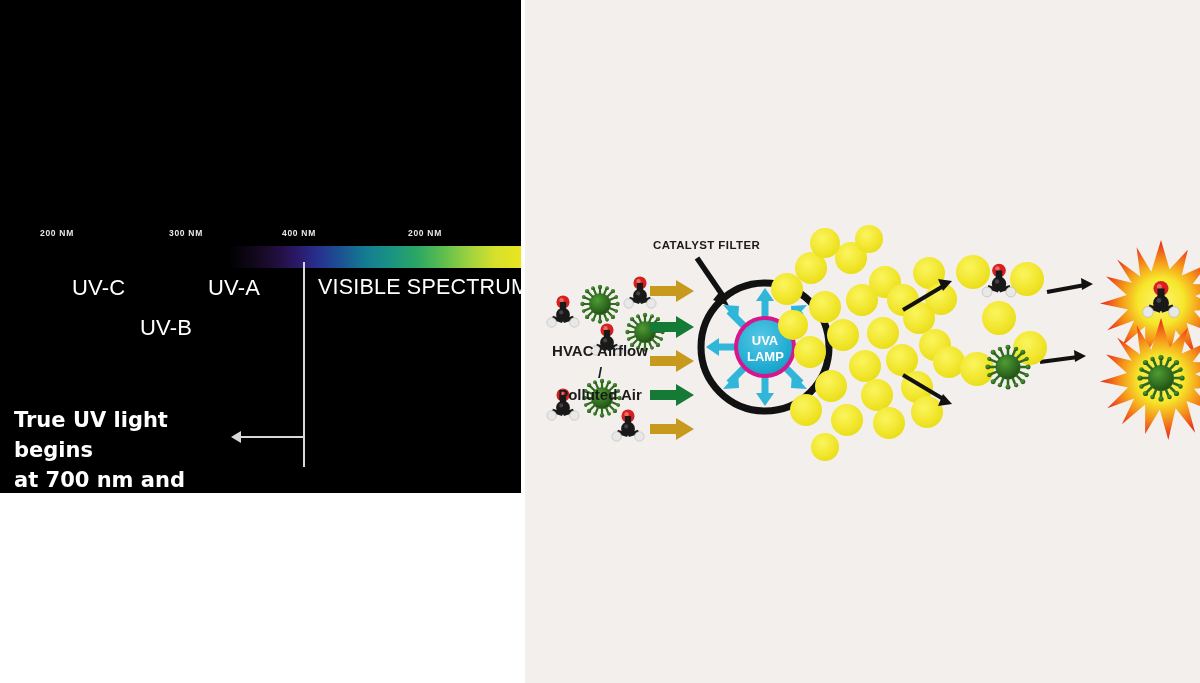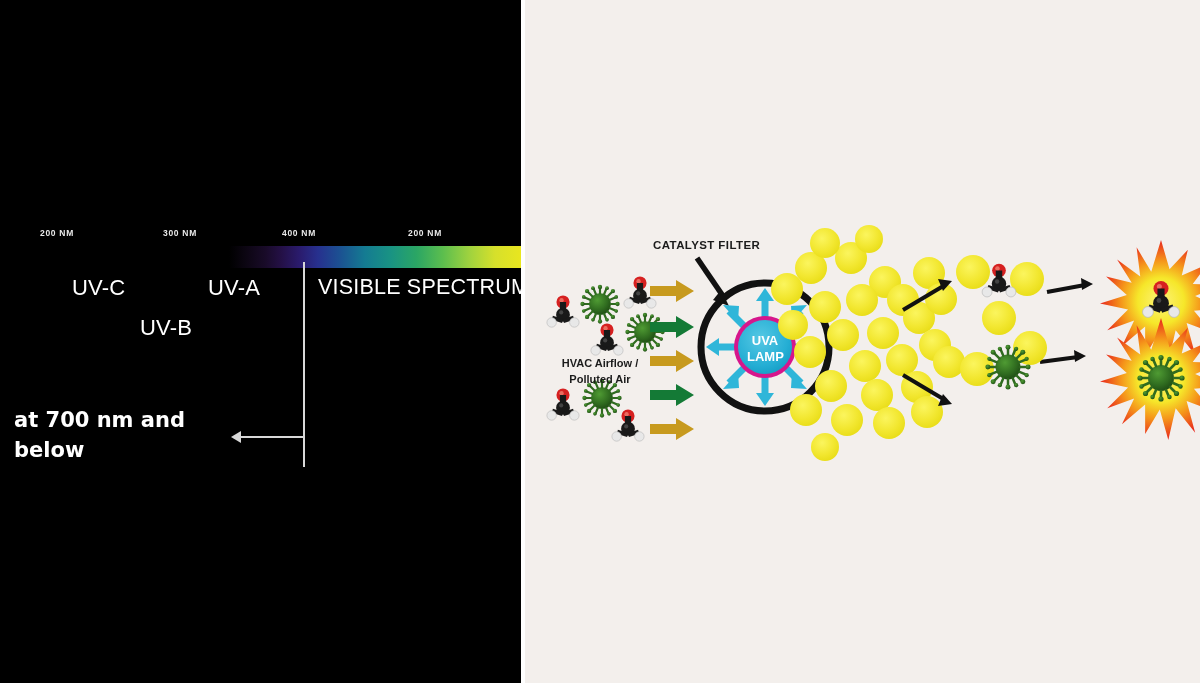--- a/index.html
+++ b/index.html
@@ -5,36 +5,36 @@
   html,body{margin:0;padding:0;}
   body{
     width:1200px;height:683px;overflow:hidden;
     font-family:"Liberation Sans", sans-serif;
     background:#ffffff;
   }
   .stage{position:relative;width:1200px;height:683px;overflow:hidden;}
 
   
   .left-panel{
-    position:absolute;left:0;top:0;width:521px;height:683px;
+    position:absolute;left:0;top:0;width:521px;height:493px;
     background:#000000;
   }
   .divider{
     position:absolute;left:521px;top:0;width:4px;height:683px;
     background:#ffffff;
   }
 
   .tick-row{position:absolute;left:0;top:228px;width:521px;height:16px;}
   .tick{
     position:absolute;top:0;
     color:#e9e9e9;font-size:8.5px;font-weight:700;
     letter-spacing:.7px;white-space:nowrap;
   }
   .tick.t200{left:40px;}
-  .tick.t300{left:163px;}
+  .tick.t300{left:169px;}
   .tick.t400{left:282px;}
   .tick.t500{left:408px;}
 
   .spectrum-bar{
     position:absolute;left:0;top:246px;width:521px;height:22px;
     background:linear-gradient(to right,
       #000000 0%,
       #000000 44%,
       #0d0614 47.5%,
       #190b29 51%,
@@ -89,21 +89,21 @@
   .right-panel{
     position:absolute;left:525px;top:0;width:746px;height:683px;
     background:#f3efec;
   }
 
   .lbl{
     position:absolute;color:#1b1b1b;font-weight:700;
     font-family:"Liberation Sans", sans-serif;white-space:nowrap;
   }
   .lbl-catalyst{left:128px;top:239px;font-size:11.5px;letter-spacing:.4px;}
-  .lbl-hvac{left:26px;top:356px;font-size:11px;width:98px;
+  .lbl-hvac{left:26px;top:340px;font-size:15px;width:98px;
     text-align:center;white-space:normal;line-height:1.45;}
 
   svg.layer{position:absolute;left:0;top:0;width:675px;height:683px;
     overflow:visible;pointer-events:none;}
 </style>
 </head>
 <body>
 
 <div class="stage">
 
@@ -123,20 +123,21 @@
       <span class="band uvb">UV-B</span>
       <span class="band uva">UV-A</span>
       <span class="band vis">VISIBLE SPECTRUM</span>
     </div>
 
     <div class="marker-line"></div>
     <div class="ann-shaft"></div>
     <div class="ann-head"></div>
 
     <div class="annotation">
+      <span class="ln">True UV light begins</span>
       <span class="ln">at 700 nm and below</span>
     </div>
   </div>
 
   <div class="divider"></div>
 
   <div class="right-panel">
 
     <svg class="layer" viewBox="0 0 675 683">
       <defs>

